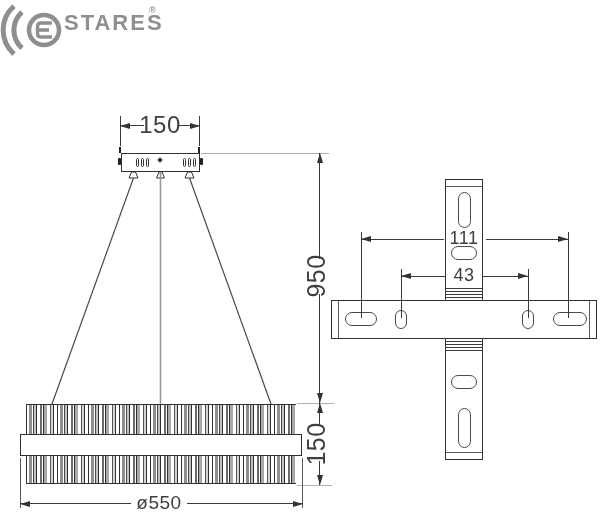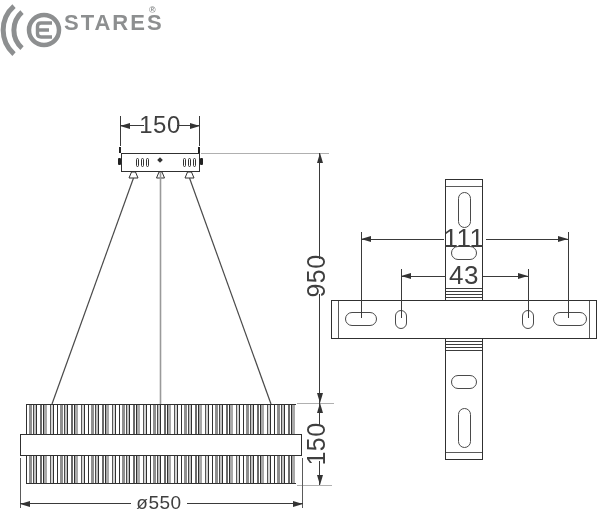--- a/index.html
+++ b/index.html
@@ -16,21 +16,21 @@
   .ar{position:absolute;width:0;height:0;}
   .ar.l{border-top:3px solid transparent;border-bottom:3px solid transparent;border-right:10px solid #333;}
   .ar.r{border-top:3px solid transparent;border-bottom:3px solid transparent;border-left:10px solid #333;}
   .ar.u{border-left:3px solid transparent;border-right:3px solid transparent;border-bottom:10px solid #333;}
   .ar.d{border-left:3px solid transparent;border-right:3px solid transparent;border-top:10px solid #333;}
   
   .lbl{position:absolute;font-size:24px;color:#3f3f3f;white-space:nowrap;
        transform:translate(-50%,-50%);letter-spacing:0.5px;}
   .lbl-v{writing-mode:vertical-rl;transform:translate(-50%,-50%) rotate(180deg);}
   .lbl-sm{font-size:19px;}
-  .lbl-md{font-size:26px;}
+  .lbl-md{font-size:18px;}
   
   .box{position:absolute;background:#fff;border:1.3px solid #303030;box-sizing:border-box;}
   .slot{position:absolute;background:#fff;border:1.2px solid #4a4a4a;border-radius:999px;box-sizing:border-box;}
   .cslot{position:absolute;width:3px;height:9px;background:#fff;border:1px solid #333;
          border-radius:2px;box-sizing:border-box;}
   .screw{position:absolute;width:3px;height:7px;background:#222;border-radius:1px;}
   .nub{position:absolute;width:2px;height:6px;background:#222;}
   .knob{position:absolute;width:4px;height:4px;background:#333;transform:rotate(45deg);}
   
   .crystals{position:absolute;box-sizing:border-box;background:

